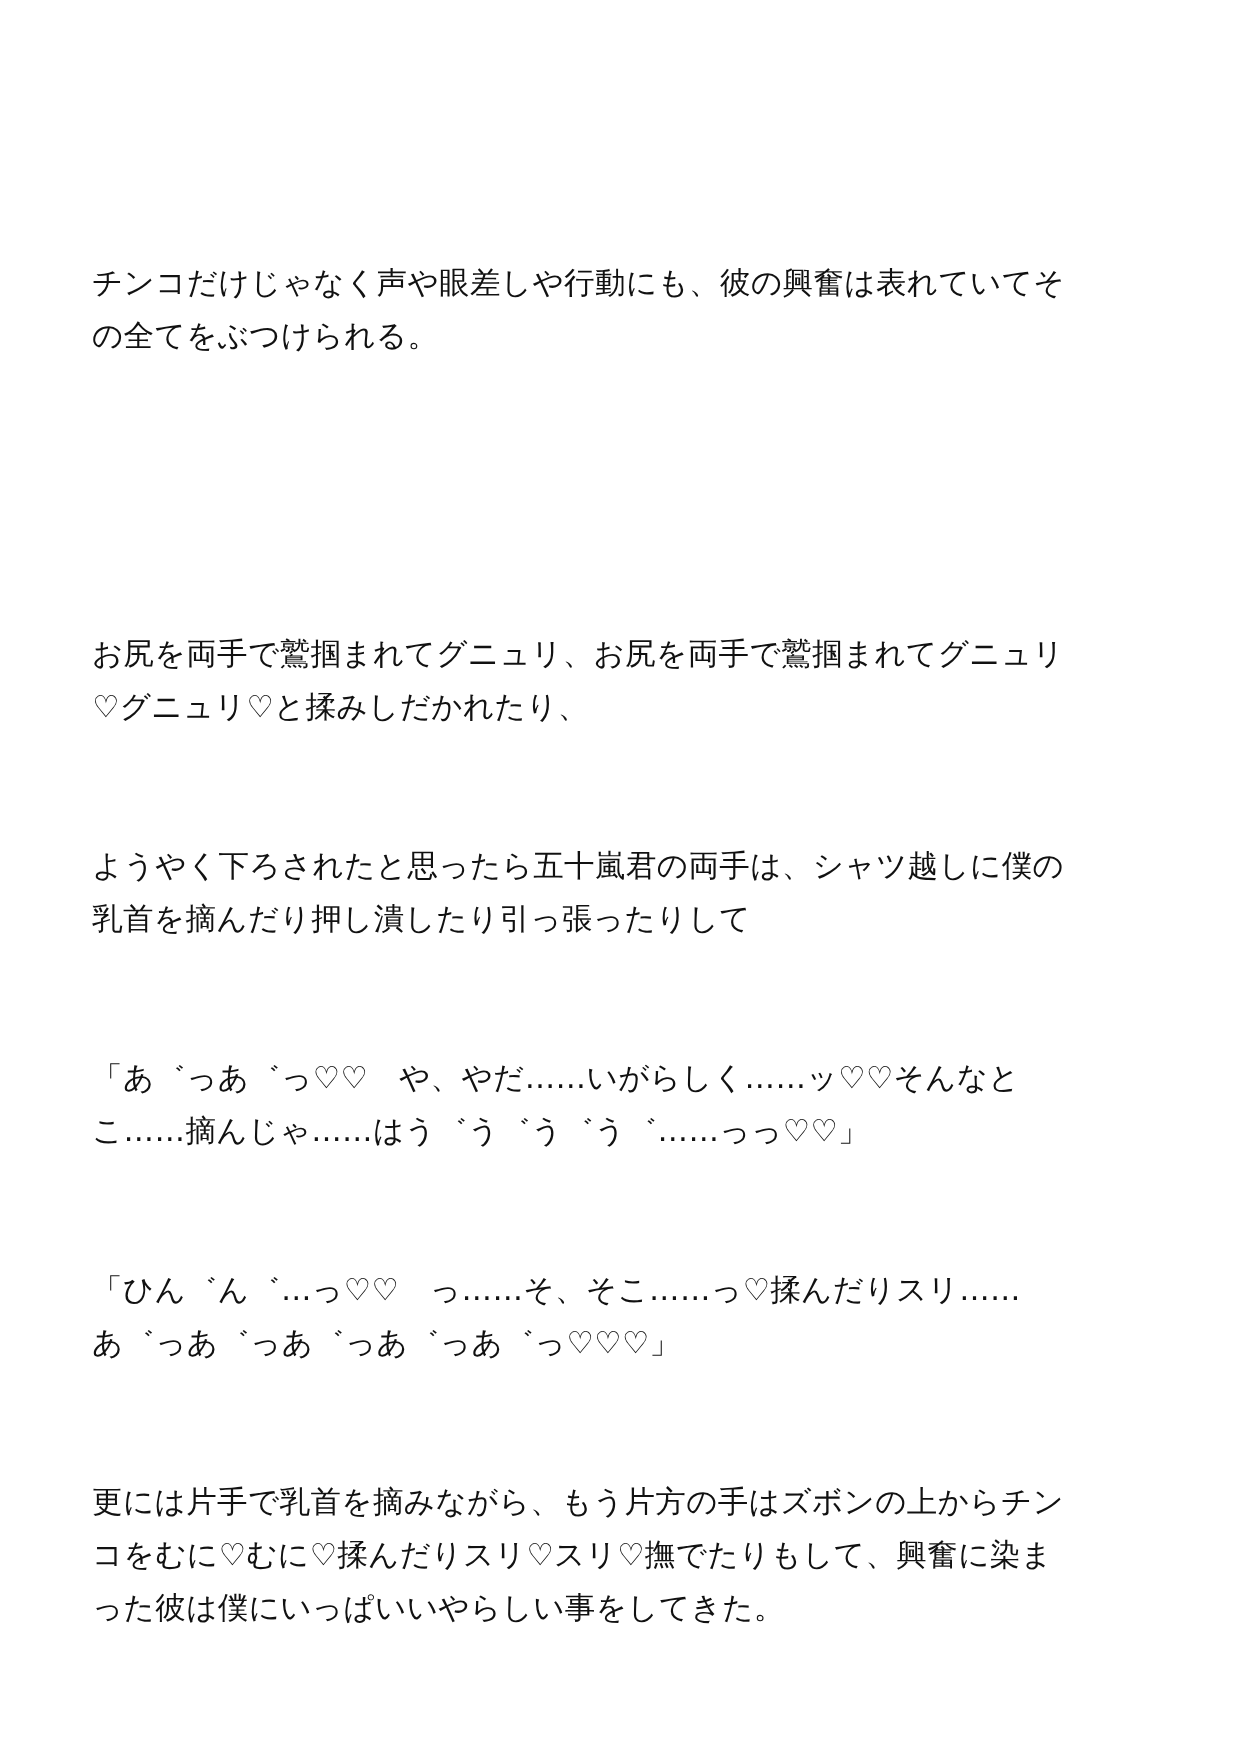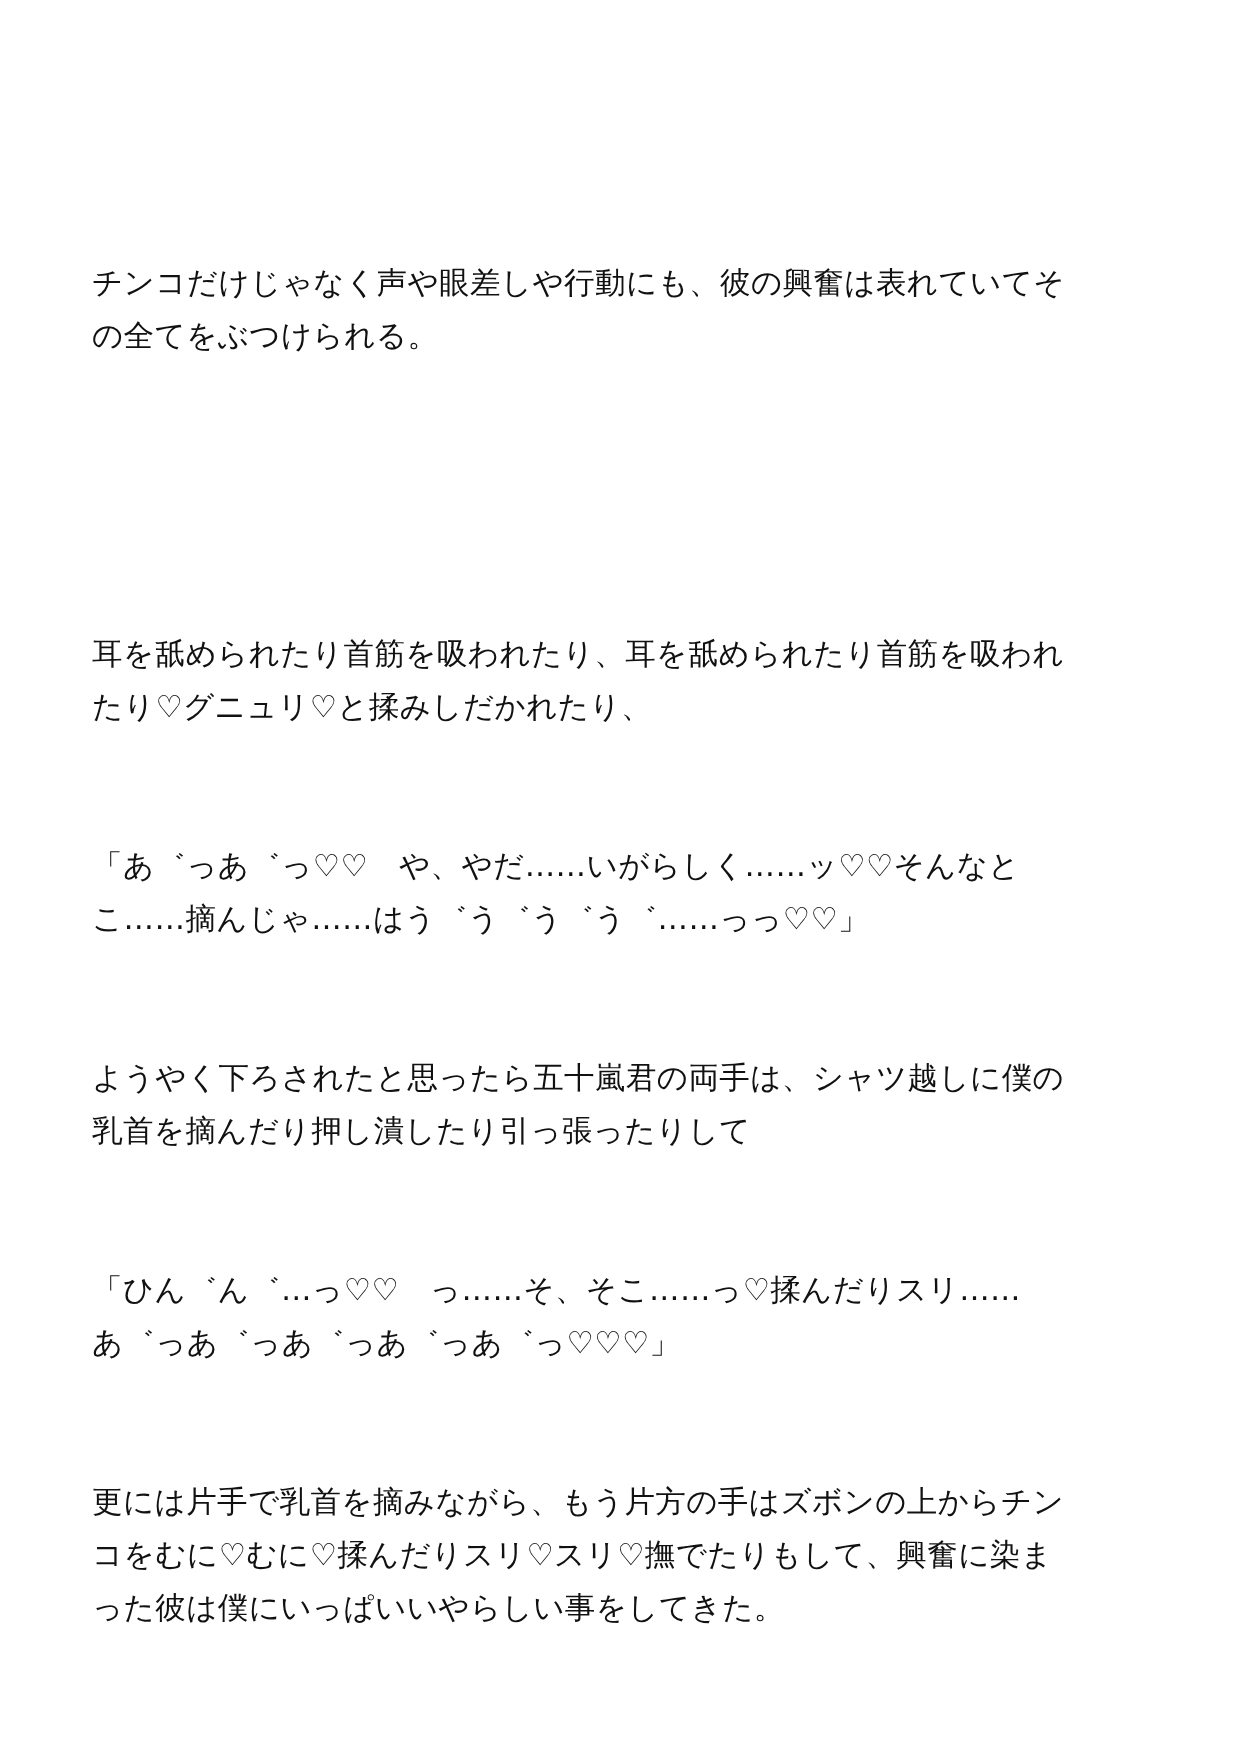--- a/index.html
+++ b/index.html
@@ -39,23 +39,23 @@
     height: 53px;
   }
 </style>
 </head>
 <body>
 
 <div class="page">
   <div class="body-text">
     <p class="para">チンコだけじゃなく声や眼差しや行動にも、彼の興奮は表れていてその全てをぶつけられる。</p>
     <div class="spacer"></div>
-    <p class="para">耳を舐められたり首筋を吸われたり、耳を舐められたり首筋を吸われたり♡グニュリ♡と揉みしだかれたり、</p>
+    <p class="para">お尻を両手で鷲掴まれてグニュリ、お尻を両手で鷲掴まれてグニュリ♡グニュリ♡と揉みしだかれたり、</p>
+    <p class="para">ようやく下ろされたと思ったら五十嵐君の両手は、シャツ越しに僕の乳首を摘んだり押し潰したり引っ張ったりして</p>
     <p class="para">「あ゛っあ゛っ♡♡　や、やだ……いがらしく……ッ♡♡そんなとこ……摘んじゃ……はう゛う゛う゛う゛……っっ♡♡」</p>
-    <p class="para">ようやく下ろされたと思ったら五十嵐君の両手は、シャツ越しに僕の乳首を摘んだり押し潰したり引っ張ったりして</p>
     <p class="para">「ひん゛ん゛…っ♡♡　っ……そ、そこ……っ♡揉んだりスリ……あ゛っあ゛っあ゛っあ゛っあ゛っ♡♡♡」</p>
     <p class="para">更には片手で乳首を摘みながら、もう片方の手はズボンの上からチンコをむに♡むに♡揉んだりスリ♡スリ♡撫でたりもして、興奮に染まった彼は僕にいっぱいいやらしい事をしてきた。</p>
     
     
     
     
     
   </div>
 </div>
 

